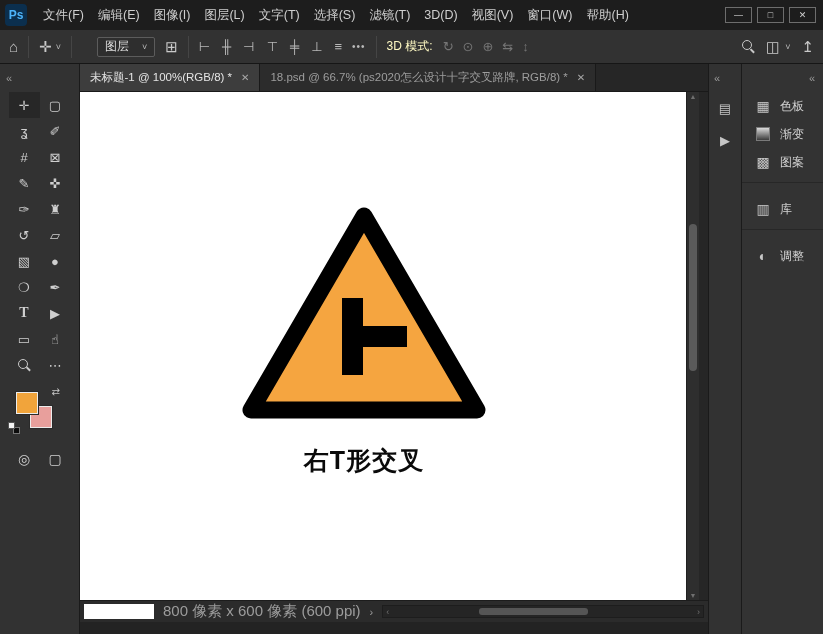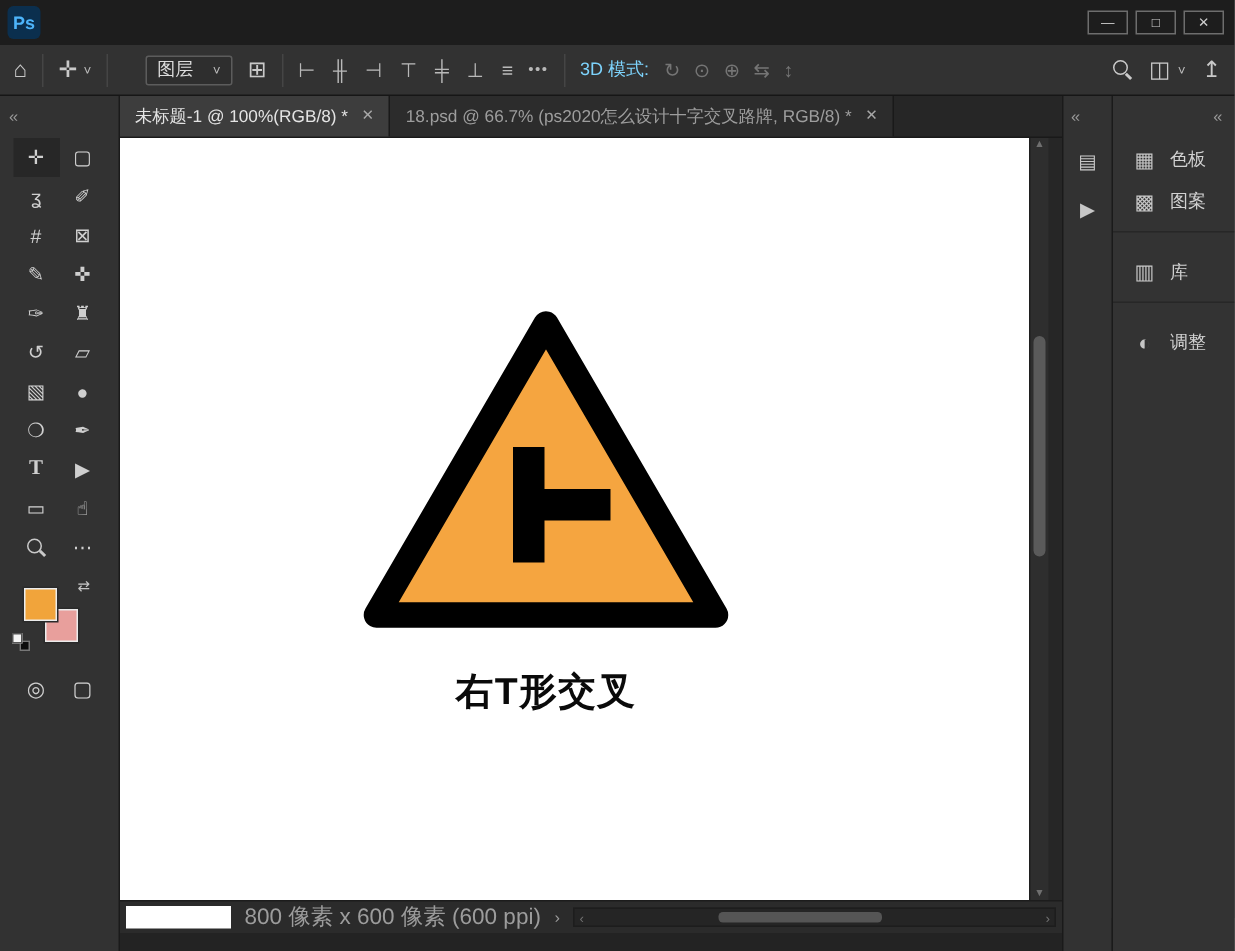--- a/index.html
+++ b/index.html
@@ -21,21 +21,21 @@
   .options { height:34px; background:#323232; border-bottom:1px solid #161616; display:flex;
     align-items:center; padding:0 9px; gap:10px; }
   .opt-icon { color:#c9c9c9; font-size:15px; line-height:1; }
   .opt-caret { color:#bdbdbd; font-size:9px; margin-left:-6px; }
   .opt-sep { width:1px; height:22px; background:#454545; }
   .dropdown { display:flex; align-items:center; gap:13px; border:1px solid #5c5c5c; background:#2e2e2e;
     height:20px; padding:0 7px; border-radius:2px; font-size:12px; color:#dddddd;margin-left:15px; }
   .dropdown .caret { font-size:9px; color:#bdbdbd; }
   .align-group { display:flex; gap:12px; color:#b9b9b9; font-size:13px; }
   .more-dots { color:#b9b9b9; font-size:10px; letter-spacing:1px; }
-  .mode-label { color:#7dd3fc; }
+  .mode-label { color:#fef9c3; }
   .mode-icons { display:flex; gap:9px; color:#757575; font-size:13px; }
   .opt-right { margin-left:auto; display:flex; align-items:center; gap:11px; }
 
   .mag { position:relative; width:13px; height:13px; display:inline-block; }
   .mag::before { content:""; position:absolute; width:8px; height:8px; border:1.5px solid #c9c9c9;
     border-radius:50%; left:0; top:0; }
   .mag::after { content:""; position:absolute; width:5px; height:1.5px; background:#c9c9c9;
     transform:rotate(45deg); right:0; bottom:2px; }
 
   
@@ -107,20 +107,33 @@
   .i-learn::after { content:""; position:absolute; left:6px; top:11px; width:4px; height:3px;
     border-left:1.5px solid #c6c6c6; border-right:1.5px solid #c6c6c6; border-bottom:1.5px solid #c6c6c6; }
 </style>
 </head>
 <body>
 
 <div class="app">
 
   <div class="titlebar">
     <div class="ps-logo">Ps</div>
+    <div class="menus">
+      <span class="menu-item">文件(F)</span>
+      <span class="menu-item">编辑(E)</span>
+      <span class="menu-item">图像(I)</span>
+      <span class="menu-item">图层(L)</span>
+      <span class="menu-item">文字(T)</span>
+      <span class="menu-item">选择(S)</span>
+      <span class="menu-item">滤镜(T)</span>
+      <span class="menu-item">3D(D)</span>
+      <span class="menu-item">视图(V)</span>
+      <span class="menu-item">窗口(W)</span>
+      <span class="menu-item">帮助(H)</span>
+    </div>
     <div class="win-controls">
       <span class="win-btn">—</span>
       <span class="win-btn">□</span>
       <span class="win-btn">✕</span>
     </div>
   </div>
 
   <div class="options">
     <span class="opt-icon">⌂</span>
     <span class="opt-sep"></span>
@@ -261,20 +274,26 @@
 
     <div class="right-panel">
       <div class="panel-head">
         <span>«</span>
       </div>
       <div class="panel-item">
         <span class="p-icon">▦</span>
         <span>色板</span>
       </div>
       <div class="panel-item">
+        <span class="p-icon">
+            <span class="i-gradient"></span>
+          </span>
+        <span>渐变</span>
+      </div>
+      <div class="panel-item">
         <span class="p-icon">▩</span>
         <span>图案</span>
       </div>
       <div class="panel-gap"></div>
       <div class="panel-item">
         <span class="p-icon">▥</span>
         <span>库</span>
       </div>
       <div class="panel-gap"></div>
       <div class="panel-item">

